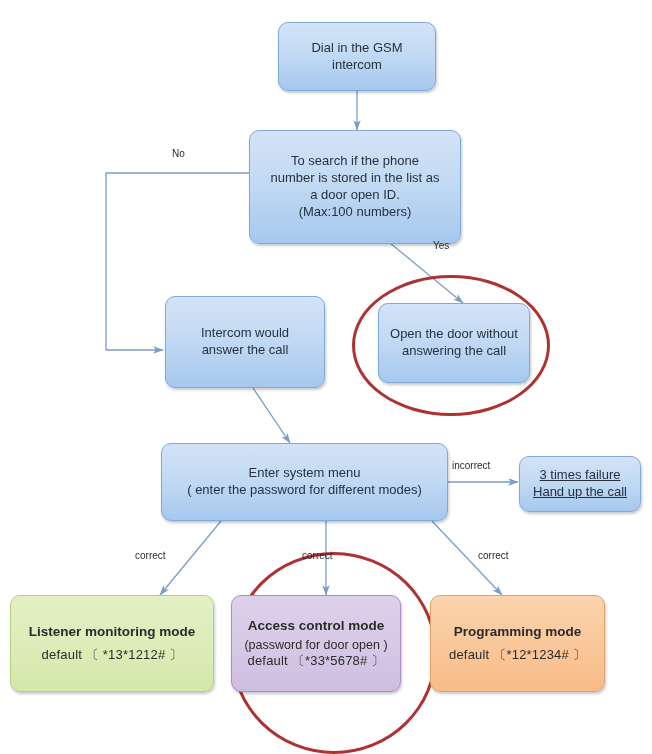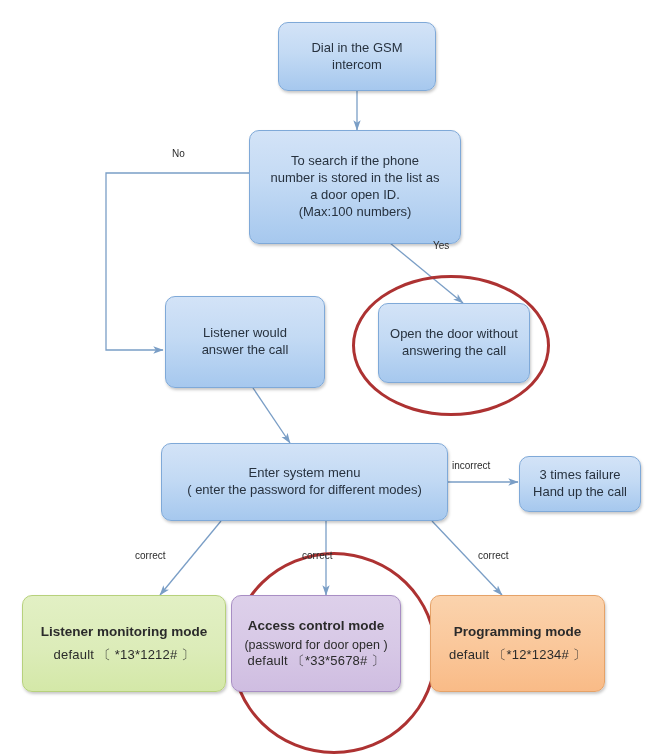--- a/index.html
+++ b/index.html
@@ -121,40 +121,40 @@
   </div>
 
   <div class="node blue" style="left:249px; top:130px; width:212px; height:114px;">
     <span class="line">To search if the phone</span>
     <span class="line">number is stored in the list as</span>
     <span class="line">a door open ID.</span>
     <span class="line">(Max:100 numbers)</span>
   </div>
 
   <div class="node blue" style="left:165px; top:296px; width:160px; height:92px;">
-    <span class="line">Listener would</span>
+    <span class="line">Intercom would</span>
     <span class="line">answer the call</span>
   </div>
 
   <div class="node blue" style="left:161px; top:443px; width:287px; height:78px;">
     <span class="line">Enter system menu</span>
     <span class="line">( enter the password for different modes)</span>
   </div>
 
   <div class="node blue" style="left:378px; top:303px; width:152px; height:80px;">
     <span class="line">Open the door without</span>
     <span class="line">answering the call</span>
   </div>
 
-  <div class="node blue" style="left:519px; top:456px; width:122px; height:56px;">
+  <div class="node blue" style="left:519px; top:456px; width:122px; height:56px;text-decoration:underline;">
     <span class="line">3 times failure</span>
     <span class="line">Hand up the call</span>
   </div>
 
-  <div class="node green" style="left:22px; top:595px; width:204px; height:97px;">
+  <div class="node green" style="left:10px; top:595px; width:204px; height:97px;">
     <span class="line title">Listener monitoring mode</span>
     <span class="line code">default 〔 *13*1212# 〕</span>
   </div>
 
   <div class="node purple" style="left:231px; top:595px; width:170px; height:97px;">
     <span class="line title" style="margin-bottom:3px;">Access control mode</span>
     <span class="line sub">(password for door open )</span>
     <span class="line code">default 〔*33*5678# 〕</span>
   </div>
 

